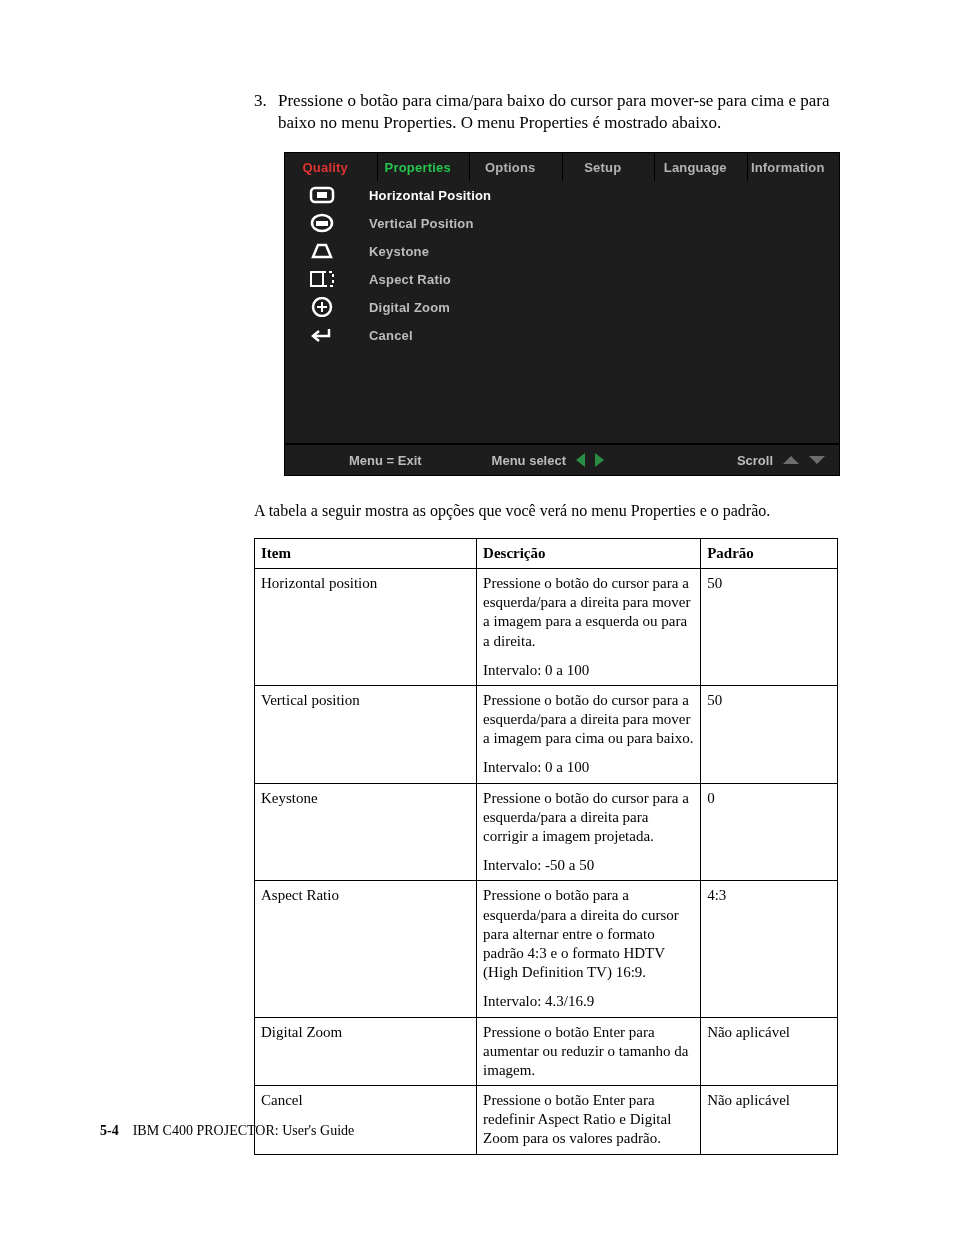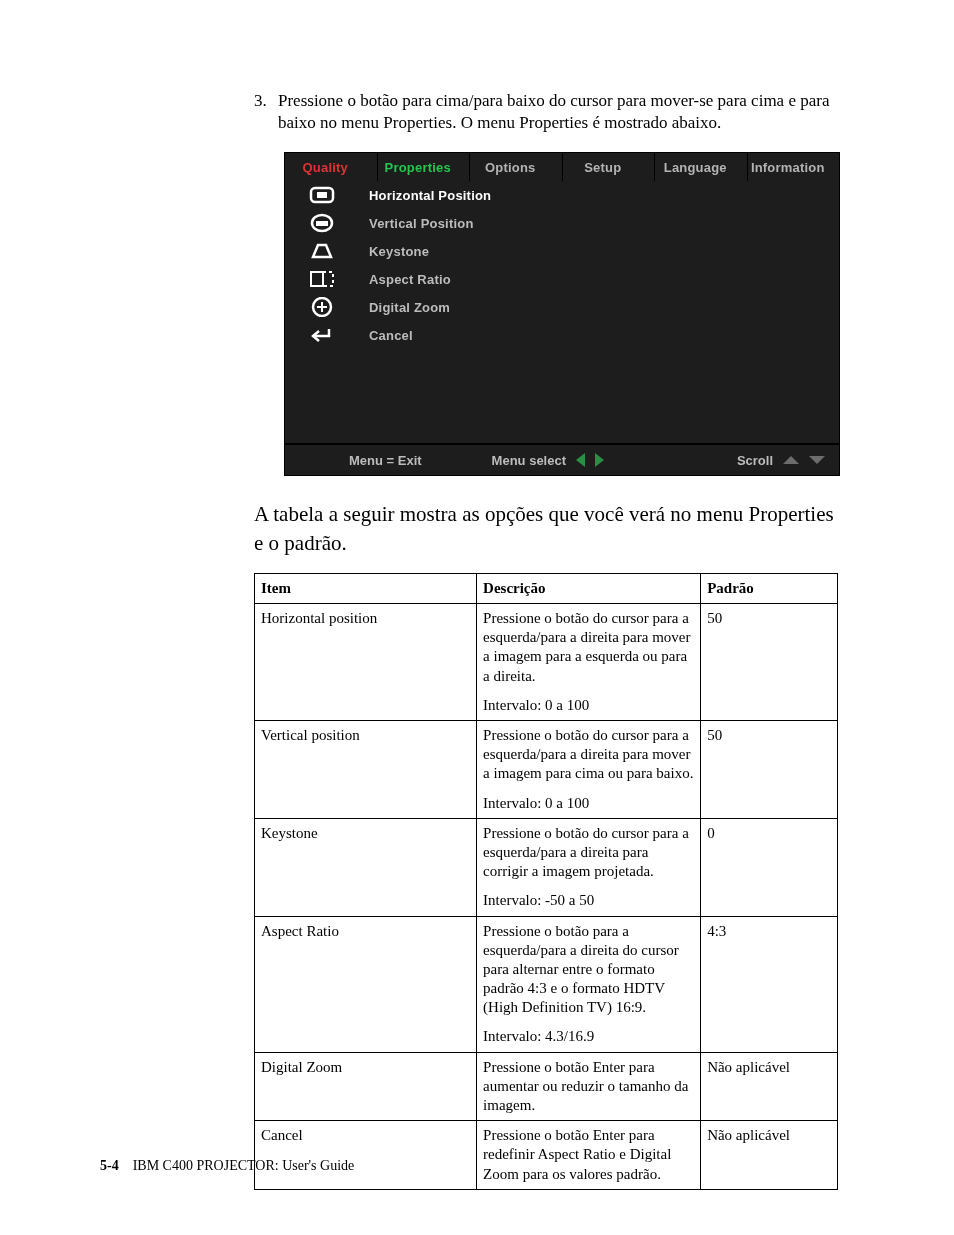--- a/index.html
+++ b/index.html
@@ -97,21 +97,21 @@
   .osd-foot .spacer { flex: 1; }
   .tri {
     width: 0; height: 0; display: inline-block;
   }
   .tri-left  { border-top:7px solid transparent; border-bottom:7px solid transparent; border-right:9px solid #2b8e45; }
   .tri-right { border-top:7px solid transparent; border-bottom:7px solid transparent; border-left:9px solid #2b8e45; }
   .tri-up    { border-left:8px solid transparent; border-right:8px solid transparent; border-bottom:8px solid #6d6d6d; }
   .tri-down  { border-left:8px solid transparent; border-right:8px solid transparent; border-top:8px solid #6d6d6d; }
   
   .caption {
-    font-size: 21px;
+    font-size: 16px;
     margin: 24px 0 16px 138px;
     line-height: 1.35;
   }
   table.props {
     margin-left: 138px;
     border-collapse: collapse;
     width: 584px;
     font-size: 15px;
   }
   table.props th, table.props td {

